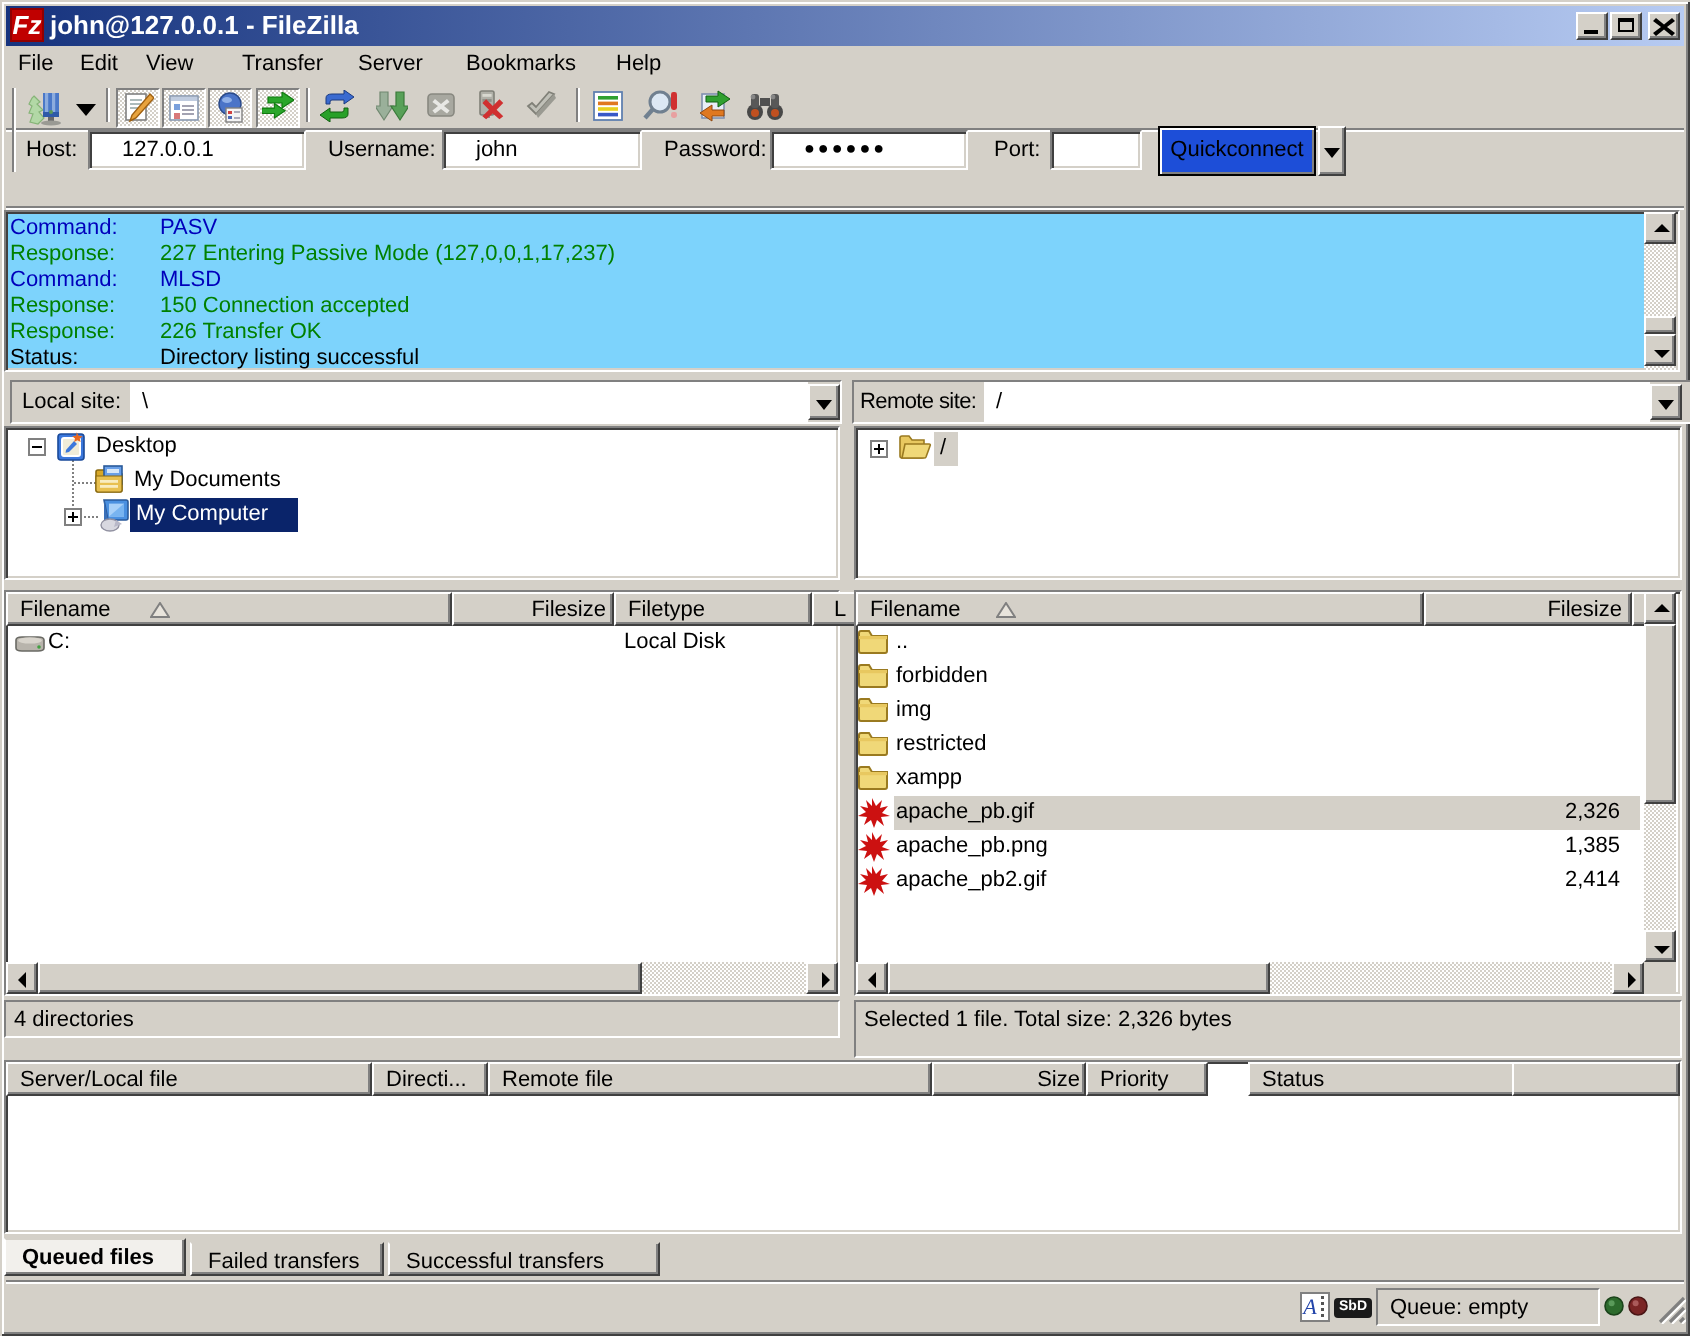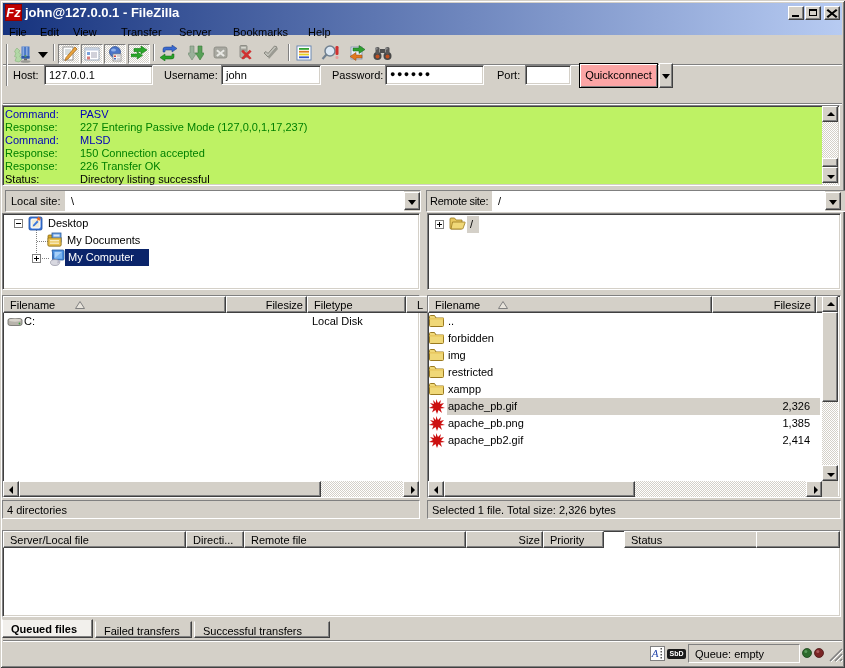--- a/index.html
+++ b/index.html
@@ -9,35 +9,35 @@
 
 #winborder{position:absolute;inset:0;background:#d4d0c8;
  box-shadow: inset 1px 1px 0 #d4d0c8, inset -1px -1px 0 #404040,
              inset 2px 2px 0 #ffffff, inset -2px -2px 0 #808080;}
 .sunken{border:1px solid;border-color:#808080 #ffffff #ffffff #808080;
  box-shadow: inset 1px 1px 0 #404040, inset -1px -1px 0 #d4d0c8;}
 .sunken1{border:1px solid;border-color:#808080 #ffffff #ffffff #808080;}
 .etch{border-top:1px solid #808080;border-bottom:1px solid #ffffff;height:0;}
 .dither{background-image:conic-gradient(#ffffff 25%, #d4d0c8 0 50%, #ffffff 0 75%, #d4d0c8 0);background-size:2px 2px;}
 
-#titlebar{left:3px;top:3px;width:839px;height:32px;background:linear-gradient(90deg,#16337e 0%,#b7cbf2 100%);color:#fff;font-weight:bold;font-size:13px;}
+#titlebar{left:3px;top:3px;width:839px;height:20px;background:linear-gradient(90deg,#16337e 0%,#b7cbf2 100%);color:#fff;font-weight:bold;font-size:13px;}
 #titlebar .ttext{position:absolute;left:22px;top:2px;white-space:nowrap;}
 #fzicon{position:absolute;left:2px;top:1px;width:17px;height:17px;background:#c00000;border:1px solid #900000;color:#fff;font-weight:bold;font-style:italic;font-size:13px;text-align:center;line-height:15px;}
 .capbtn{position:absolute;top:3px;width:16px;height:14px;background:#d4d0c8;border:1px solid;border-color:#ffffff #404040 #404040 #ffffff;box-shadow:inset -1px -1px 0 #808080;font-size:9px;text-align:center;line-height:12px;color:#000;}
 
 #menubar{left:0;top:23px;width:845px;height:18px;}
 #menubar span{position:absolute;top:3px;}
 
 #toolbar{left:0;top:41px;width:845px;height:23px;}
 
 #quickbar{left:0;top:54px;width:845px;height:37px;}
 .qlabel{position:absolute;top:15px;}
-.qfield{position:absolute;top:11px;height:20px;background:#fff;border:1px solid;border-color:#808080 #ffffff #ffffff #808080;box-shadow:inset 1px 1px 0 #404040, inset -1px -1px 0 #d4d0c8;padding:3px 0 0 4px;}
-
-#log{left:2px;top:105px;width:838px;height:81px;background:#bef264;line-height:13.2px;}
+.qfield{position:absolute;top:11px;height:20px;background:#fff;border:1px solid;border-color:#808080 #ffffff #ffffff #808080;box-shadow:inset 1px 1px 0 #404040, inset -1px -1px 0 #d4d0c8;padding:3px 0 0 16px;}
+
+#log{left:2px;top:105px;width:838px;height:81px;background:#7dd3fc;line-height:13.2px;}
 #log .ll{position:absolute;left:2px;white-space:pre;}
 #log .lv{position:absolute;left:77px;white-space:pre;}
 .cmd{color:#0000bb;}
 .resp{color:#008000;}
 
 .sbbtn{position:absolute;background:#d4d0c8;border:1px solid;border-color:#ffffff #404040 #404040 #ffffff;box-shadow:inset -1px -1px 0 #808080;}
 .arrow{position:absolute;width:0;height:0;}
 .thumb{position:absolute;background:#d4d0c8;border:1px solid;border-color:#ffffff #404040 #404040 #ffffff;box-shadow:inset -1px -1px 0 #808080;}
 .combobtn{position:absolute;width:16px;height:16px;background:#d4d0c8;border:1px solid;border-color:#ffffff #404040 #404040 #ffffff;box-shadow:inset -1px -1px 0 #808080;}
 
@@ -207,21 +207,21 @@
 <div id="quickbar" class="abs">
   <div style="position:absolute;left:6px;top:4px;width:2px;height:28px;border-left:1px solid #808080;border-right:1px solid #fff;"></div>
   <span class="qlabel" style="left:13px;">Host:</span>
   <div class="qfield" style="left:44px;width:109px;">127.0.0.1</div>
   <span class="qlabel" style="left:164px;">Username:</span>
   <div class="qfield" style="left:221px;width:100px;">john</div>
   <span class="qlabel" style="left:332px;">Password:</span>
   <div class="qfield" style="left:385px;width:99px;font-size:9px;letter-spacing:1.5px;">●●●●●●</div>
   <span class="qlabel" style="left:497px;">Port:</span>
   <div class="qfield" style="left:525px;width:46px;"></div>
-  <div class="abs" style="left:579px;top:9px;width:79px;height:25px;background:#fca5a5;border:1px solid #000;box-shadow:inset 1px 1px 0 #fff, inset -1px -1px 0 #808080;text-align:center;padding-top:5px;">Quickconnect</div>
+  <div class="abs" style="left:579px;top:9px;width:79px;height:25px;background:#1d4ed8;border:1px solid #000;box-shadow:inset 1px 1px 0 #fff, inset -1px -1px 0 #808080;text-align:center;padding-top:5px;">Quickconnect</div>
   <div class="abs" style="left:659px;top:9px;width:14px;height:25px;background:#d4d0c8;border:1px solid;border-color:#fff #404040 #404040 #fff;box-shadow:inset -1px -1px 0 #808080;">
       <span style="position:absolute;left:2px;top:10px;width:0;height:0;border:4px solid transparent;border-top:5px solid #000;"></span>
     </div>
 </div>
 
 <div class="abs etch" style="left:3px;top:103px;width:839px;"></div>
 
 <div id="log" class="abs sunken">
   <div class="ll cmd" style="top:2px;">Command:</div>
     <div class="lv cmd" style="top:2px;">PASV</div>
@@ -423,21 +423,21 @@
       </div>
     <div class="thumb" style="left:16px;top:0;width:191px;height:16px;"></div>
     <div class="sbbtn" style="left:378px;top:0;width:16px;height:16px;">
         <span class="arrow" style="left:7px;top:4px;border:4px solid transparent;border-left:4px solid #000;border-right:none;"></span>
       </div>
   </div>
   <div class="abs" style="left:394px;top:185px;width:16px;height:16px;background:#d4d0c8;"></div>
 </div>
 
 <div class="statusbar" style="left:2px;top:500px;width:418px;height:19px;">4 directories</div>
-<div class="statusbar" style="left:427px;top:500px;width:414px;height:19px;">Selected 1 file. Total size: 2,326 bytes</div>
+<div class="statusbar" style="left:427px;top:500px;width:414px;height:29px;">Selected 1 file. Total size: 2,326 bytes</div>
 
 <div id="queue" class="pane sunken" style="left:2px;top:530px;width:839px;height:87px;">
   <div class="hdrbtn" style="left:0px;width:183px;">Server/Local file</div>
   <div class="hdrbtn" style="left:183px;width:58px;">Directi...</div>
   <div class="hdrbtn" style="left:241px;width:222px;">Remote file</div>
   <div class="hdrbtn" style="left:463px;width:77px;text-align:right;padding-right:2px;padding-left:0;">Size</div>
   <div class="hdrbtn" style="left:540px;width:61px;">Priority</div>
   <div class="hdrbtn" style="left:601px;width:152px;margin-left:20px;">Status</div>
   <div class="hdrbtn" style="left:753px;width:84px;"></div>
 </div>

